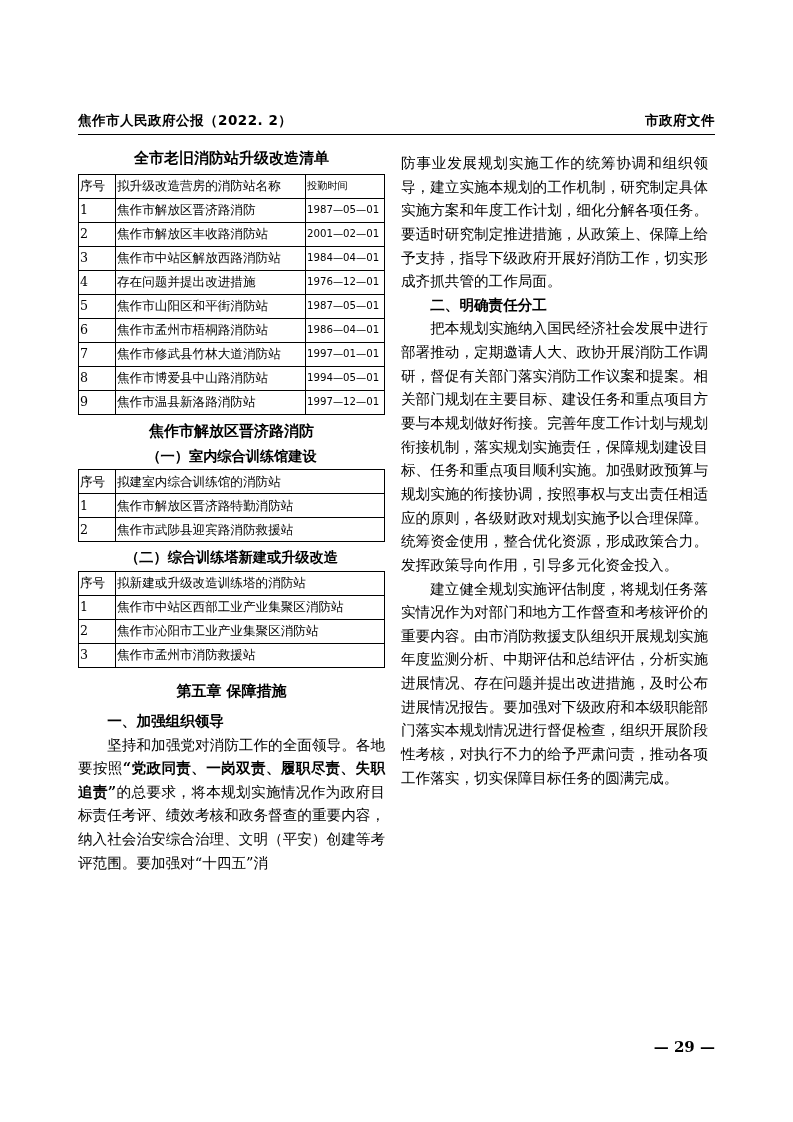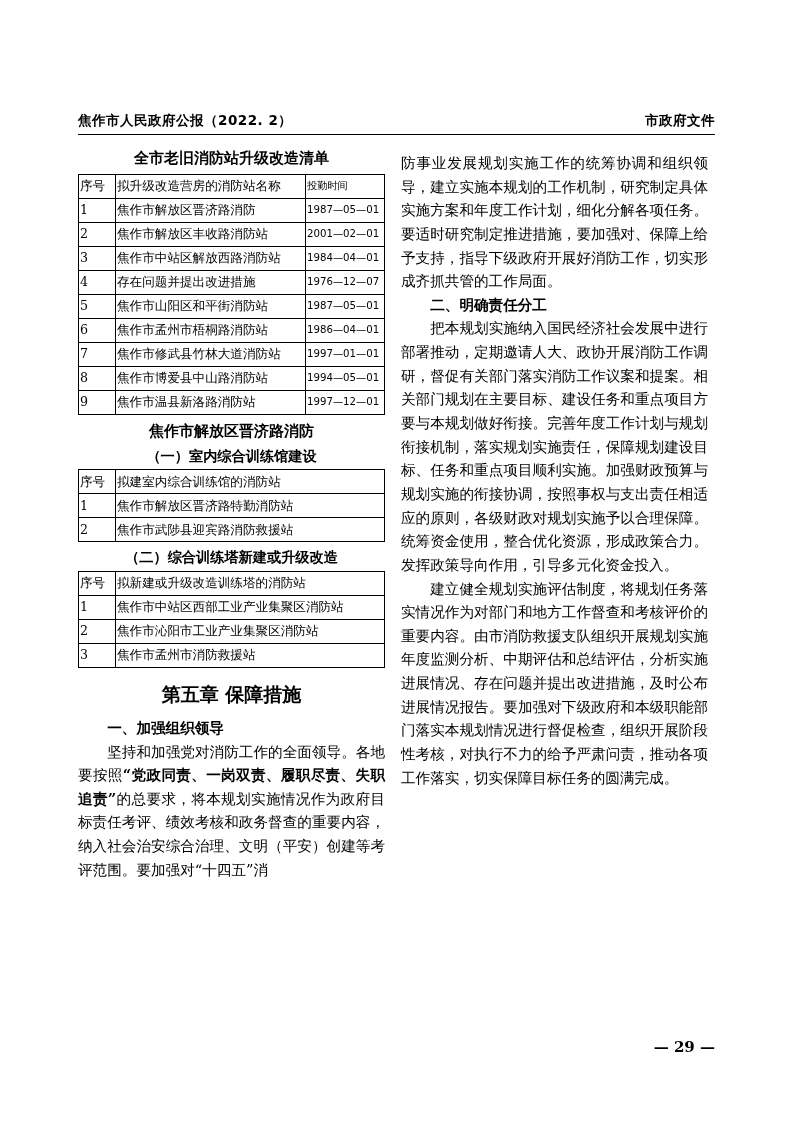--- a/index.html
+++ b/index.html
@@ -66,21 +66,21 @@
     font-weight: bold;
     text-indent: 2em;
     font-size: 14.6px;
     line-height: 1.62;
     font-family: "DejaVu Serif", "Liberation Serif", serif;
     margin: 0;
   }
   .chapter-title {
     text-align: center;
     font-weight: bold;
-    font-size: 19px;
+    font-size: 15px;
     font-family: "DejaVu Serif", "Liberation Serif", serif;
     margin: 14px 0 8px 0;
   }
 
   
   .tbl-title {
     text-align: center;
     font-weight: bold;
     font-size: 15px;
     font-family: "DejaVu Serif", "Liberation Serif", serif;
@@ -165,21 +165,21 @@
             <td class="c-date">2001—02—01</td>
           </tr>
           <tr>
             <td class="c-no">3</td>
             <td class="c-name">焦作市中站区解放西路消防站</td>
             <td class="c-date">1984—04—01</td>
           </tr>
           <tr>
             <td class="c-no">4</td>
             <td class="c-name">存在问题并提出改进措施</td>
-            <td class="c-date">1976—12—07</td>
+            <td class="c-date">1976—12—01</td>
           </tr>
           <tr>
             <td class="c-no">5</td>
             <td class="c-name">焦作市山阳区和平街消防站</td>
             <td class="c-date">1987—05—01</td>
           </tr>
           <tr>
             <td class="c-no">6</td>
             <td class="c-name">焦作市孟州市梧桐路消防站</td>
             <td class="c-date">1986—04—01</td>
@@ -252,21 +252,21 @@
       <div class="chapter-title">第五章  保障措施</div>
 
       <div class="section-head">一、加强组织领导</div>
 
       <p class="indent"><span>坚持和加强党对消防工作的全面领导。各地要按照</span><span class="bold">“党政同责、一岗双责、履职尽责、失职追责”</span><span>的总要求，将本规划实施情况作为政府目标责任考评、绩效考核和政务督查的重要内容，纳入社会治安综合治理、文明（平安）创建等考评范围。要加强对“十四五”消</span></p>
 
     </div>
 
     <div class="col right-col">
 
-      <p>防事业发展规划实施工作的统筹协调和组织领导，建立实施本规划的工作机制，研究制定具体实施方案和年度工作计划，细化分解各项任务。要适时研究制定推进措施，要加强对、保障上给予支持，指导下级政府开展好消防工作，切实形成齐抓共管的工作局面。</p>
+      <p>防事业发展规划实施工作的统筹协调和组织领导，建立实施本规划的工作机制，研究制定具体实施方案和年度工作计划，细化分解各项任务。要适时研究制定推进措施，从政策上、保障上给予支持，指导下级政府开展好消防工作，切实形成齐抓共管的工作局面。</p>
 
       <div class="section-head">二、明确责任分工</div>
       <p class="indent">把本规划实施纳入国民经济社会发展中进行部署推动，定期邀请人大、政协开展消防工作调研，督促有关部门落实消防工作议案和提案。相关部门规划在主要目标、建设任务和重点项目方要与本规划做好衔接。完善年度工作计划与规划衔接机制，落实规划实施责任，保障规划建设目标、任务和重点项目顺利实施。加强财政预算与规划实施的衔接协调，按照事权与支出责任相适应的原则，各级财政对规划实施予以合理保障。统筹资金使用，整合优化资源，形成政策合力。发挥政策导向作用，引导多元化资金投入。</p>
 
       <p class="indent">建立健全规划实施评估制度，将规划任务落实情况作为对部门和地方工作督查和考核评价的重要内容。由市消防救援支队组织开展规划实施年度监测分析、中期评估和总结评估，分析实施进展情况、存在问题并提出改进措施，及时公布进展情况报告。要加强对下级政府和本级职能部门落实本规划情况进行督促检查，组织开展阶段性考核，对执行不力的给予严肃问责，推动各项工作落实，切实保障目标任务的圆满完成。</p>
 
     </div>
 
   </div>
 

